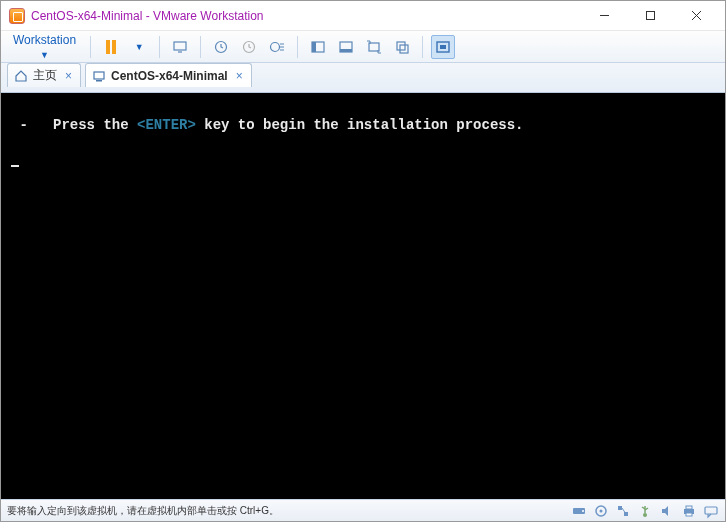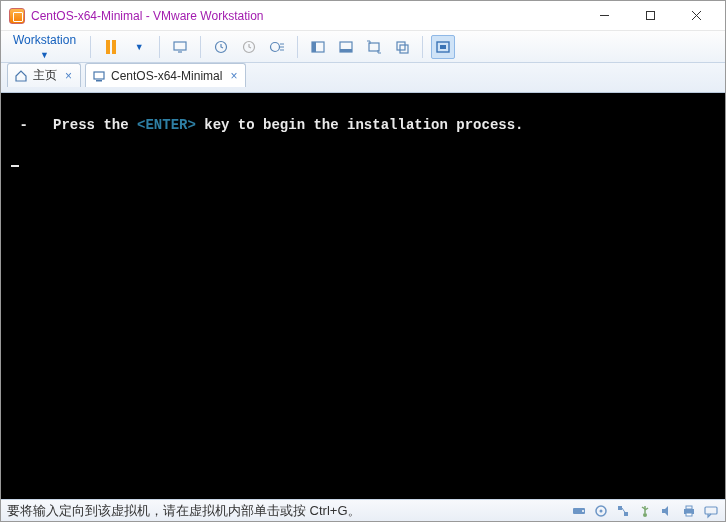--- a/index.html
+++ b/index.html
@@ -118,21 +118,21 @@
     left:10px; top:72px;
     width:8px; height:2px;
     background:#eaeaea;
   }
   .statusbar {
     height:22px;
     background: linear-gradient(#f7f9fc,#e9eef6);
     border-top:1px solid #c7d5e6;
     display:flex; align-items:center;
     padding: 0 6px;
-    font-size:13px; color:#333;
+    font-size:10px; color:#333;
     gap:6px;
   }
   .statusbar .status-text { flex:1; }
   .sb-ico { width:16px; height:16px; display:flex; align-items:center; justify-content:center; }
 </style>
 </head>
 <body>
 
 <div class="titlebar">
   <div class="app-icon"></div>
@@ -245,21 +245,21 @@
     <span>主页</span>
     <span class="close-x">×</span>
   </div>
   <div class="tab active">
     <span class="ico">
       <svg viewBox="0 0 14 14">
           <rect x="2" y="3" width="10" height="7" fill="none" stroke="#4a78ad" stroke-width="1.2"></rect>
           <rect x="4" y="11" width="6" height="1.5" fill="#4a78ad"></rect>
         </svg>
     </span>
-    <span style="font-weight:normal">CentOS-x64-Minimal</span>
+    <span style="font-weight:bold">CentOS-x64-Minimal</span>
     <span class="close-x">×</span>
   </div>
 </div>
 
 <div class="content">
   <div class="terminal"><span class="dash"> -   Press the </span><span class="enter">&lt;ENTER&gt;</span><span> key to begin the installation process.</span></div>
   <div class="cursor"></div>
 </div>
 
 <div class="statusbar">

